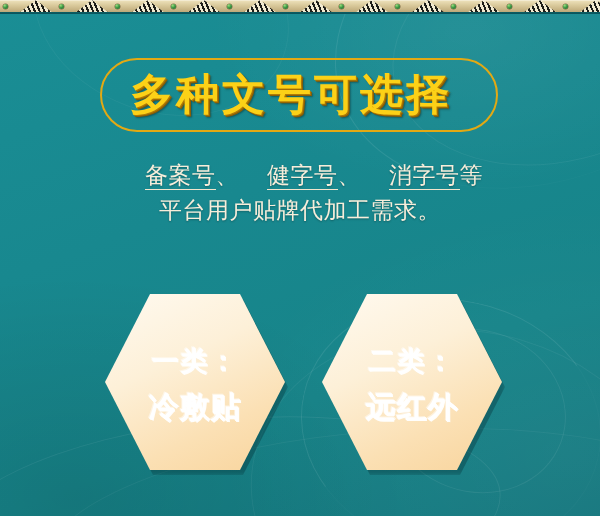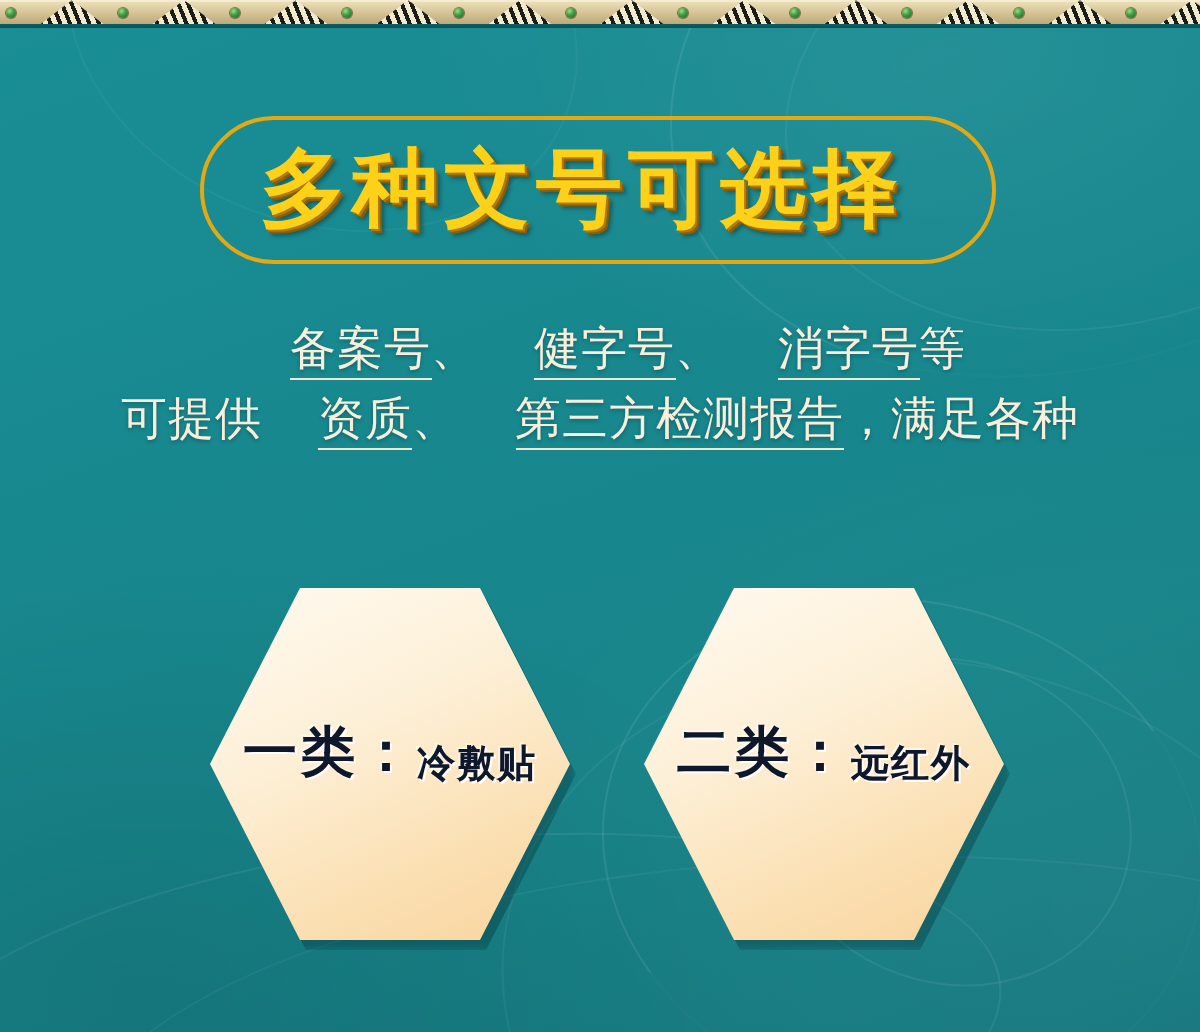--- a/index.html
+++ b/index.html
@@ -188,35 +188,35 @@
   .hex-1s { left: 108px; top: 299px; }
   .hex-2 { left: 322px; top: 294px; }
   .hex-2s { left: 325px; top: 299px; }
 
   .hex-inner {
     position: absolute;
     width: 180px;
     height: 176px;
     z-index: 5;
     display: flex;
-    flex-direction: row;
+    flex-direction: column;
     align-items: center;
     justify-content: center;
     font-family: "DejaVu Serif", "Liberation Serif", serif;
-    color: #0f172a;
+    color: #ffffff;
   }
   .hex-head {
     font-size: 27px;
     font-weight: 700;
     letter-spacing: 2px;
     margin-bottom: 13px;
     text-shadow: 1px 1px 0 rgba(255,255,255,0.95), -1px -1px 0 rgba(255,255,255,0.5);
   }
   .hex-line {
-    font-size: 19px;
+    font-size: 30px;
     font-weight: 700;
     line-height: 30px;
     letter-spacing: 1px;
     text-shadow: 1px 1px 0 rgba(255,255,255,0.95), -1px -1px 0 rgba(255,255,255,0.5);
   }
 </style>
 </head>
 <body>
 
 <div class="poster">
@@ -249,21 +249,21 @@
       </div>
     <div class="orn-hl"></div>
     <div class="orn-rule"></div>
   </div>
 
   <div class="title-box"></div>
   <div class="title-text">多种文号可选择</div>
 
   <div class="body-text" id="body-text">
       <div><span class="ul">备案号</span><span>、</span><span class="ul">健字号</span><span>、</span><span class="ul">消字号</span><span>等</span></div>
-      <div><span>可提供</span><span class="ul">资质</span><span>、</span><span class="ul">第三方检测报告</span><span>，满足各种</span></div>
+      <div><span>平台用户贴牌代加工需求。</span></div>
     </div>
 
   <div class="hex-shadow hex-1s"></div>
   <div class="hex hex-1"></div>
   <div class="hex-inner hex-1">
     <div class="hex-head">一类：</div>
     <div class="hex-line">冷敷贴</div>
   </div>
 
   <div class="hex-shadow hex-2s"></div>

